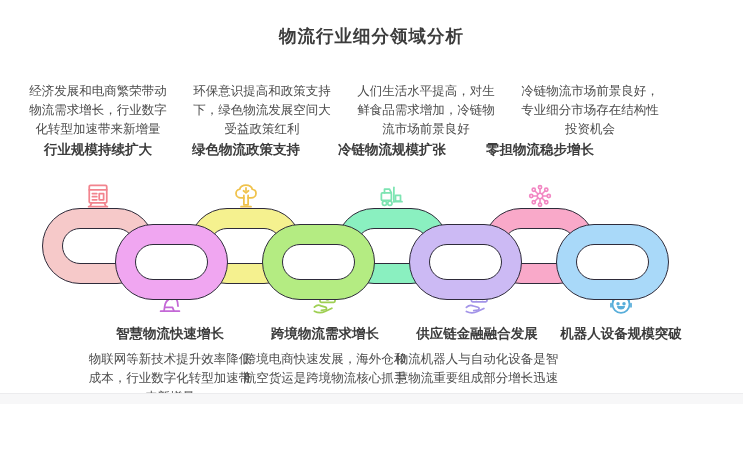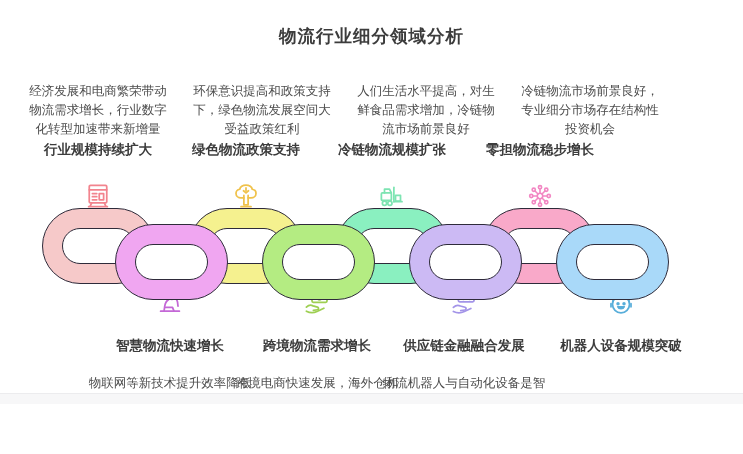--- a/index.html
+++ b/index.html
@@ -31,21 +31,21 @@
     border-radius:38px;box-sizing:border-box;
   }
   .link .hole{
     position:absolute;left:19px;top:19px;right:19px;bottom:19px;
     background:#ffffff;border:1.6px solid #2e2b3a;border-radius:18px;
   }
   .link.up{top:208px;z-index:1;}
   .link.down{top:224px;z-index:2;}
   .bottom-item{
     position:absolute;top:288px;width:190px;display:flex;flex-direction:column;
-    align-items:center;gap:19px;
+    align-items:center;gap:7px;
   }
   .bottom-item p{
     margin:0;width:166px;text-align:center;font-size:12.5px;line-height:1.5;color:#4c4c4c;
   }
   .footer-bar{position:absolute;left:0;bottom:0;width:100%;height:10px;border-top:1px solid #ececee;}
 </style>
 </head>
 <body>
 
 <div class="canvas">
@@ -160,34 +160,34 @@
         <path d="M16.5 8.5c.8.6 1.3 1.5 1.5 2.6l.4 3.4"></path>
         <path d="M10.8 9.3c-1.6.9-2.6 2.8-3 5.2l-.5 3.5"></path>
         <path d="M8.5 15.5h5.5l1.2 3"></path>
         <path d="M4.5 18.5h15"></path>
       </svg>
     </span>
     <div class="item-heading">智慧物流快速增长</div>
     <p>物联网等新技术提升效率降低成本，行业数字化转型加速带来新增量</p>
   </div>
 
-  <div class="bottom-item" style="left:222px">
+  <div class="bottom-item" style="left:230px">
     <span class="icon" style="color: rgb(158, 207, 82);">
       <svg viewBox="0 0 24 24" fill="none" stroke="currentColor" stroke-width="1.4" stroke-linecap="round" stroke-linejoin="round">
         <rect x="8" y="3.8" width="12" height="7.6" rx="1"></rect>
         <circle cx="14" cy="7.6" r="1.8"></circle>
         <path d="M3.5 15.3c1.7-1.6 3.6-2 5.3-1l3.6 1c1.1.3 1.1 1.9-.1 2.1l-3.2.5"></path>
         <path d="M3.5 18.6c2.8 1.4 5.8 1.5 8.5.2l5.5-2.6"></path>
       </svg>
     </span>
     <div class="item-heading">跨境物流需求增长</div>
     <p>跨境电商快速发展，海外仓和航空货运是跨境物流核心抓手</p>
   </div>
 
-  <div class="bottom-item" style="left:369px">
+  <div class="bottom-item" style="left:382px">
     <span class="icon" style="color: rgb(163, 148, 232);">
       <svg viewBox="0 0 24 24" fill="none" stroke="currentColor" stroke-width="1.4" stroke-linecap="round" stroke-linejoin="round">
         <rect x="7.5" y="4" width="12.5" height="7" rx="1"></rect>
         <circle cx="11.5" cy="7.5" r="1.5"></circle>
         <circle cx="16.5" cy="7.5" r="1.5"></circle>
         <path d="M3.5 15.5c1.8-1.7 3.8-2.1 5.6-1.1l3.7 1c1.2.3 1.1 2-.1 2.2l-3.3.5"></path>
         <path d="M3.5 18.8c2.9 1.3 6 1.3 8.8 0l5.2-2.4"></path>
       </svg>
     </span>
     <div class="item-heading">供应链金融融合发展</div>

